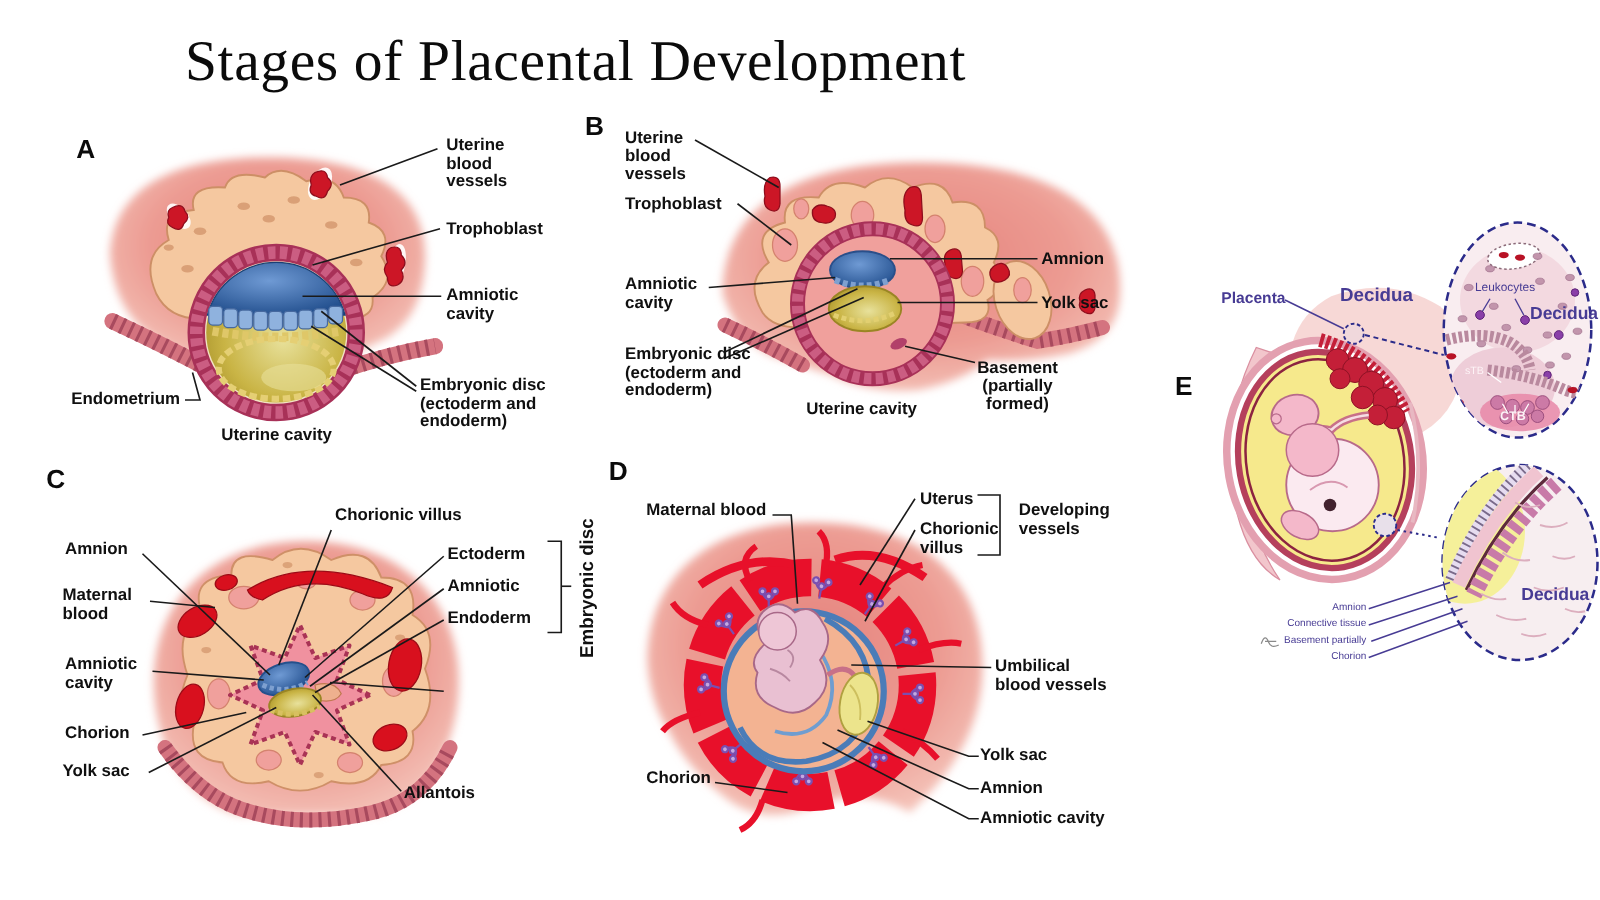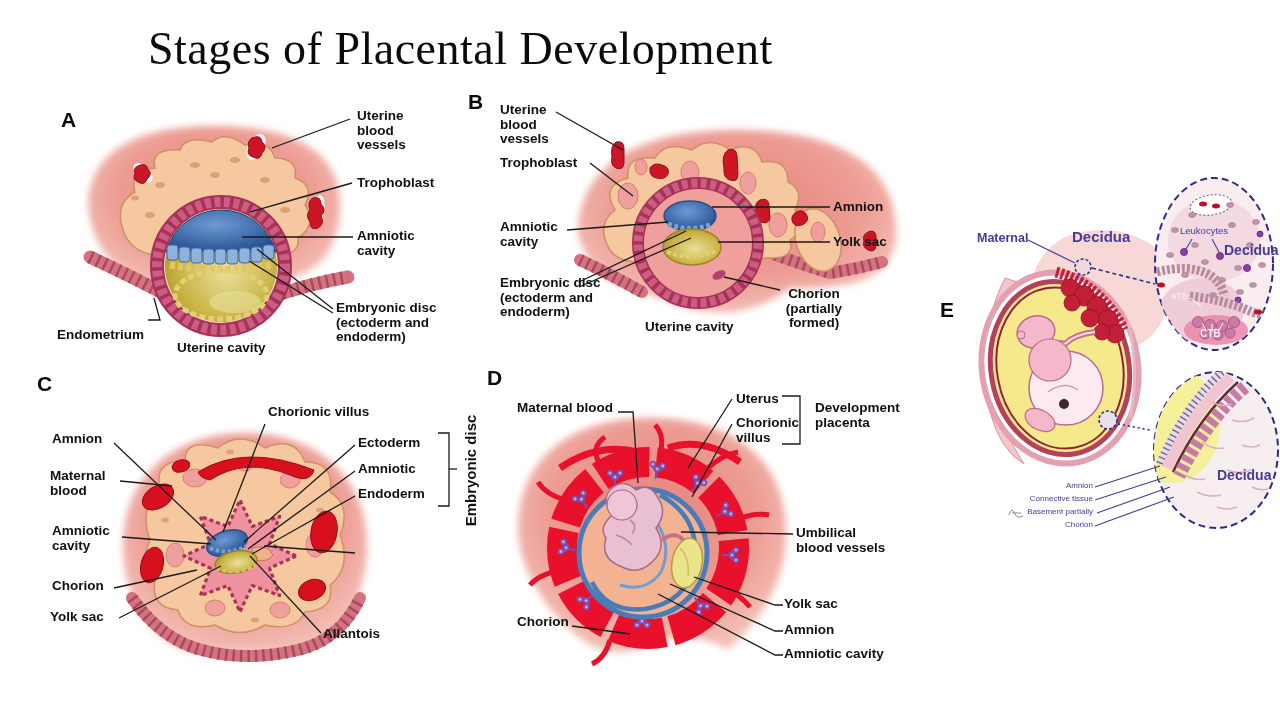--- a/index.html
+++ b/index.html
@@ -429,55 +429,55 @@
 <div class="pl" style="left:61px;top:108px">A</div>
 <div class="pl" style="left:468px;top:90px">B</div>
 <div class="pl" style="left:37px;top:372px">C</div>
 <div class="pl" style="left:487px;top:366px">D</div>
 <div class="pl" style="left:940px;top:298px">E</div>
 
 <div class="lb" style="left:357px;top:109px;width:64px">Uterine blood vessels</div>
 <div class="lb nw" style="left:357px;top:176px">Trophoblast</div>
 <div class="lb" style="left:357px;top:229px;width:66px">Amniotic cavity</div>
 <div class="lb" style="left:336px;top:301px;width:104px">Embryonic disc (ectoderm and endoderm)</div>
-<div class="lb nw" style="left:57px;top:328px">Endometrium</div>
+<div class="lb nw" style="left:57px;top:312px">Endometrium</div>
 <div class="lb nw" style="left:177px;top:341px">Uterine cavity</div>
 
 <div class="lb" style="left:500px;top:103px;width:64px">Uterine blood vessels</div>
 <div class="lb nw" style="left:500px;top:156px">Trophoblast</div>
 <div class="lb" style="left:500px;top:220px;width:66px">Amniotic cavity</div>
 <div class="lb" style="left:500px;top:276px;width:104px">Embryonic disc (ectoderm and endoderm)</div>
 <div class="lb nw" style="left:833px;top:200px">Amnion</div>
 <div class="lb nw" style="left:833px;top:235px">Yolk sac</div>
-<div class="lb ctr" style="left:778px;top:287px;width:72px">Chorion (partially formed)</div>
+<div class="lb ctr" style="left:778px;top:287px;width:72px">Basement (partially formed)</div>
 <div class="lb nw" style="left:645px;top:320px">Uterine cavity</div>
 
 <div class="lb nw" style="left:268px;top:405px">Chorionic villus</div>
 <div class="lb nw" style="left:52px;top:432px">Amnion</div>
 <div class="lb" style="left:50px;top:469px;width:68px">Maternal blood</div>
 <div class="lb" style="left:52px;top:524px;width:68px">Amniotic cavity</div>
 <div class="lb nw" style="left:52px;top:579px">Chorion</div>
 <div class="lb nw" style="left:50px;top:610px">Yolk sac</div>
 <div class="lb nw" style="left:358px;top:436px">Ectoderm</div>
 <div class="lb nw" style="left:358px;top:462px">Amniotic</div>
 <div class="lb nw" style="left:358px;top:487px">Endoderm</div>
 <div class="rot">Embryonic disc</div>
 <div class="lb nw" style="left:323px;top:627px">Allantois</div>
 
 <div class="lb nw" style="left:517px;top:401px">Maternal blood</div>
 <div class="lb nw" style="left:736px;top:392px">Uterus</div>
 <div class="lb" style="left:736px;top:416px;width:74px">Chorionic villus</div>
-<div class="lb" style="left:815px;top:401px;width:82px">Development placenta</div>
+<div class="lb" style="left:815px;top:401px;width:82px">Developing vessels</div>
 <div class="lb" style="left:796px;top:526px;width:96px">Umbilical blood vessels</div>
 <div class="lb nw" style="left:784px;top:597px">Yolk sac</div>
 <div class="lb nw" style="left:784px;top:623px">Amnion</div>
 <div class="lb nw" style="left:784px;top:647px">Amniotic cavity</div>
 <div class="lb nw" style="left:517px;top:615px">Chorion</div>
 
-<div class="le nw" style="left:977px;top:232px;font-size:12.5px;font-weight:600">Maternal</div>
+<div class="le nw" style="left:977px;top:232px;font-size:12.5px;font-weight:600">Placenta</div>
 <div class="le nw" style="left:1072px;top:229px;font-size:15px;font-weight:600">Decidua</div>
 <div class="le nw" style="left:1180px;top:226px;font-size:9.5px">Leukocytes</div>
 <div class="le nw" style="left:1224px;top:243px;font-size:14px;font-weight:700">Decidua</div>
 <div class="le nw wh" style="left:1172px;top:292px;font-size:8.5px">sTB</div>
 <div class="le nw wh" style="left:1200px;top:329px;font-size:10px;font-weight:600">CTB</div>
 <div class="le nw" style="left:1217px;top:468px;font-size:14px;font-weight:700">Decidua</div>
 <div class="le rt" style="left:1040px;top:482px;width:53px;font-size:8px">Amnion</div>
 <div class="le rt" style="left:1018px;top:495px;width:75px;font-size:8px">Connective tissue</div>
 <div class="le rt" style="left:1008px;top:508px;width:85px;font-size:8px">Basement partially</div>
 <div class="le rt" style="left:1040px;top:521px;width:53px;font-size:8px">Chorion</div>

